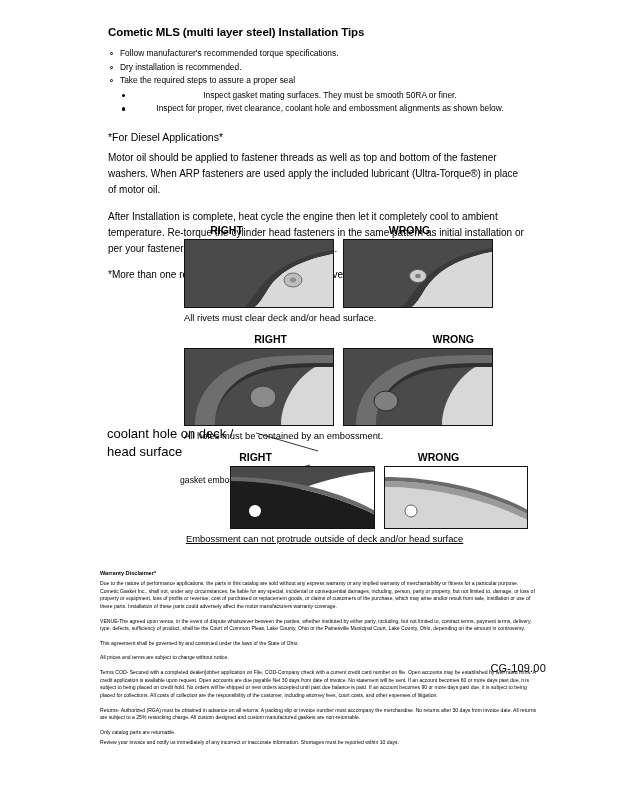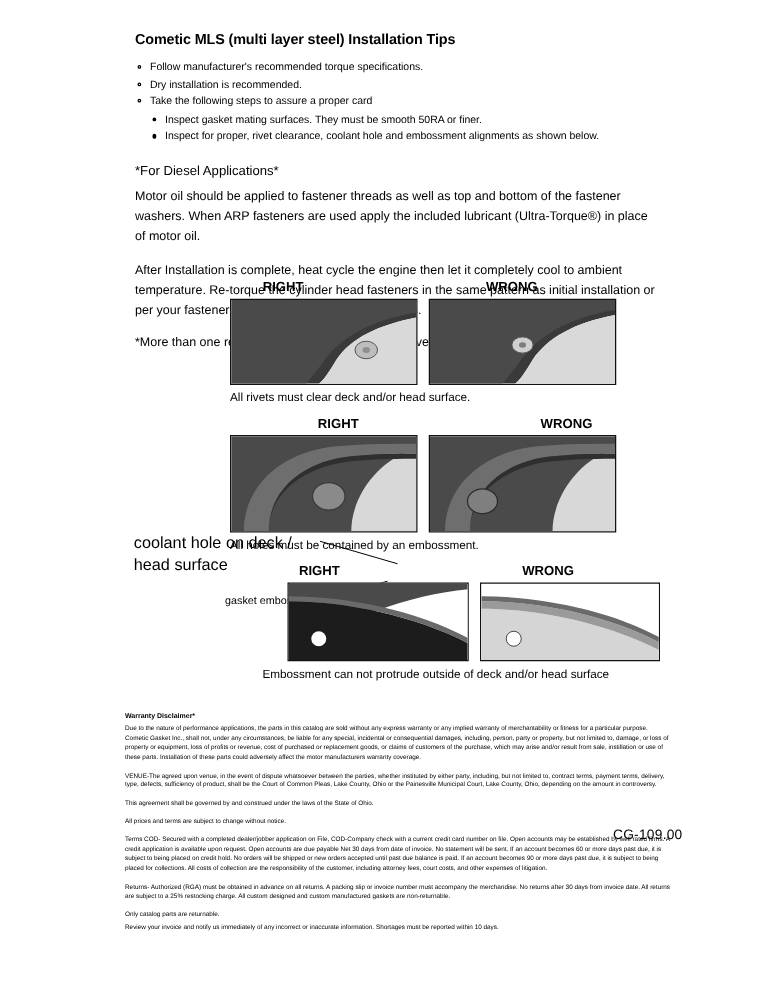--- a/index.html
+++ b/index.html
@@ -58,20 +58,21 @@
   .sub-list {
     margin: 0;
     padding: 0;
     list-style: none;
   }
   .sub-list li {
     font-size: 8.4px;
     line-height: 1.62;
     padding-left: 24px;
     position: relative;
+    text-align: center;
   }
   .sub-list li .solid-dot {
     position: absolute;
     left: 14px;
     top: 5px;
     width: 3.4px;
     height: 3.4px;
     background: #000;
     border-radius: 50%;
   }
@@ -184,21 +185,21 @@
       <li>
         <span class="hollow-dot"></span>
         <span>Follow manufacturer's recommended torque specifications.</span>
       </li>
       <li>
         <span class="hollow-dot"></span>
         <span>Dry installation is recommended.</span>
       </li>
       <li>
         <span class="hollow-dot"></span>
-        <span>Take the following steps to assure a proper card</span>
+        <span>Take the required steps to assure a proper seal</span>
       </li>
     </ul>
 
     <ul class="sub-list">
       <li>
         <span class="solid-dot"></span>
         <span>Inspect gasket mating surfaces.  They must be smooth 50RA or finer.</span>
       </li>
       <li>
         <span class="solid-dot"></span>
@@ -313,21 +314,21 @@
         <div class="panel" style="width:150px;height:63px;">
           <svg width="148" height="61" viewBox="0 0 148 61">
             <rect x="0" y="0" width="148" height="61" fill="#ffffff"></rect>
             <path d="M0,20 C46,20 104,32 148,56 L148,61 L0,61 Z" fill="#d5d5d5"></path>
             <path d="M0,14 C48,14 106,26 148,50 L148,56 C104,32 46,20 0,20 Z" fill="#9a9a9a"></path>
             <path d="M0,10 C48,10 108,22 148,46 L148,50 C106,26 48,14 0,14 Z" fill="#6a6a6a"></path>
             <circle cx="26" cy="44" r="6" fill="#ffffff" stroke="#444" stroke-width="0.8"></circle>
           </svg>
         </div>
       </div>
-      <div class="fig-caption" style="margin-left:102px;width:300px;">Embossment can not protrude outside of deck and/or head surface</div>
+      <div class="fig-caption" style="margin-left:78px;width:300px;text-decoration:underline;">Embossment can not protrude outside of deck and/or head surface</div>
     </div>
   </div>
 
   <div class="warranty">
     <h3>Warranty Disclaimer*</h3>
     <p>Due to the nature of performance applications, the parts in this catalog are sold without any express warranty or any implied warranty of merchantability or fitness for a particular purpose.  Cometic Gasket Inc., shall not, under any circumstances, be liable for any special, incidental or consequential damages, including, person, party or property, but not limited to, damage, or loss of property or equipment, loss of profits or revenue, cost of purchased or replacement goods, or claims of customers of the purchase, which may arise and/or result from sale, instillation or use of these parts.  Installation of these parts could adversely affect the motor manufacturers warranty coverage.</p>
     <p>VENUE-The agreed upon venue, in the event of dispute whatsoever between the parties, whether instituted by either party, including, but not limited to, contract terms, payment terms, delivery, type, defects, sufficiency of product, shall be the Court of Common Pleas, Lake County, Ohio or the Painesville Municipal Court, Lake County, Ohio, depending on the amount in controversy.</p>
     <p>This agreement shall be governed by and construed under the laws of the State of Ohio.</p>
     <p>All prices and terms are subject to change without notice.</p>
     <p>Terms COD- Secured with a completed dealer/jobber application on File, COD-Company check with a current credit card number on file.  Open accounts may be established by well rated firms.  A credit application is available upon request.  Open accounts are due payable Net 30 days from date of invoice.  No statement will be sent.  If an account becomes 60 or more days past due, it is subject to being placed on credit hold.  No orders will be shipped or new orders accepted until past due balance is paid.  If an account becomes 90 or more days past due, it is subject to being placed for collections.  All costs of collection are the responsibility of the customer, including attorney fees, court costs, and other expenses of litigation.</p>

